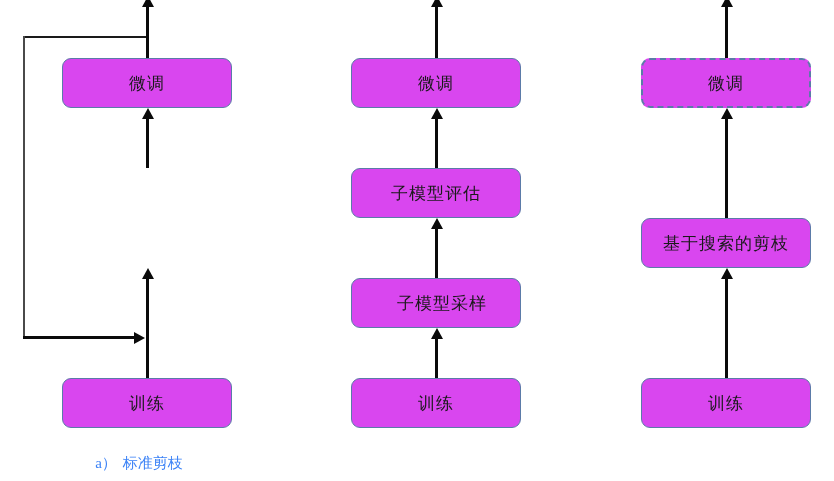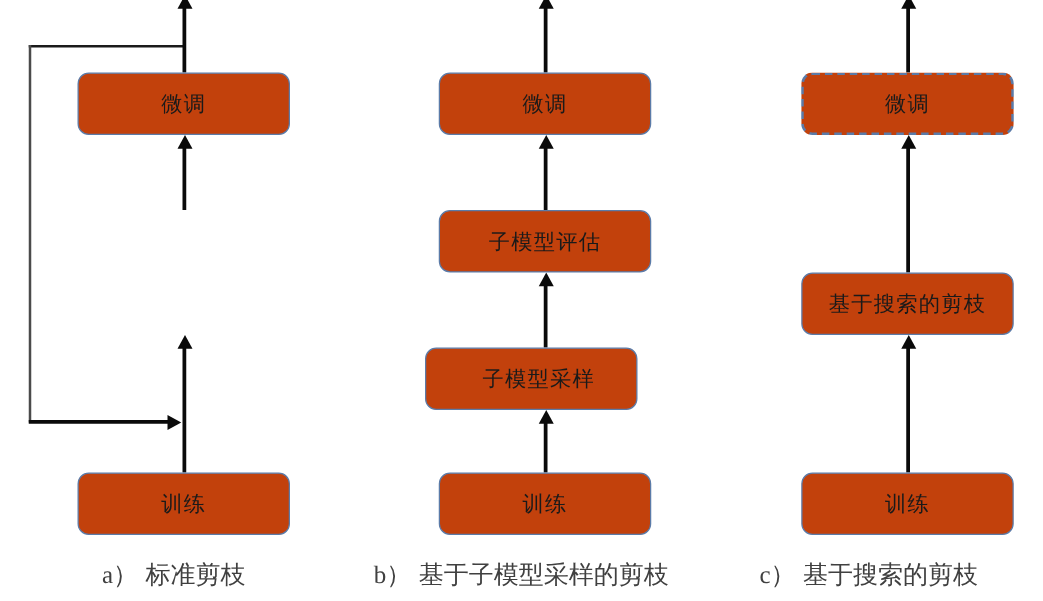--- a/index.html
+++ b/index.html
@@ -14,21 +14,21 @@
   .col{position:absolute;top:0;height:481px;width:278px;}
   #col-a{left:0;}
   #col-b{left:278px;}
   #col-c{left:556px;}
 
   
   .node{
     position:absolute;
     box-sizing:border-box;
     width:170px;height:50px;
-    background:#c2410c;
+    background:#d946ef;
     border:1.6px solid #5b7ba8;
     border-radius:9px;
     display:flex;align-items:center;justify-content:center;
     color:#1a1a1a;
     font-size:17px;
     letter-spacing:1px;
     line-height:1;
     z-index:3;
   }
   .node.dashed{
@@ -84,22 +84,22 @@
     border-bottom:6px solid transparent;
     border-left:11px solid #0a0a0a;
   }
 
   
   .caption{
     position:absolute;
     bottom:8px;
     width:100%;
     text-align:center;
-    font-size:20px;
-    color:#404040;
+    font-size:15px;
+    color:#3b82f6;
     white-space:nowrap;
   }
   .caption .tag{margin-right:6px;}
 </style>
 </head>
 <body>
 
 <div id="stage">
 
   <div class="col" id="col-a">
@@ -137,33 +137,30 @@
     </div>
 
     <div class="varrow" style="left:157px;top:117px;height:51px;"></div>
 
     <div class="node" style="left:73px;top:168px;font-family:Liberation Serif, serif;">
       <span class="label">子模型评估</span>
     </div>
 
     <div class="varrow" style="left:157px;top:227px;height:51px;"></div>
 
-    <div class="node" style="left:62px;top:278px;padding-left:12px;">
+    <div class="node" style="left:73px;top:278px;padding-left:12px;">
       <span class="label">子模型采样</span>
     </div>
 
     <div class="varrow" style="left:157px;top:337px;height:41px;"></div>
 
     <div class="node" style="left:73px;top:378px;">
       <span class="label">训练</span>
     </div>
 
-    <div class="caption">
-      <span class="tag">b）</span><span>基于子模型采样的剪枝</span>
-    </div>
   </div>
 
   <div class="col" id="col-c">
 
     <div class="varrow" style="left:169px;top:5px;height:53px;"></div>
 
     <div class="node dashed" style="left:85px;top:58px;">
       <span class="label">微调</span>
     </div>
 
@@ -172,18 +169,15 @@
     <div class="node" style="left:85px;top:218px;">
       <span class="label">基于搜索的剪枝</span>
     </div>
 
     <div class="varrow" style="left:169px;top:277px;height:101px;"></div>
 
     <div class="node" style="left:85px;top:378px;">
       <span class="label">训练</span>
     </div>
 
-    <div class="caption">
-      <span class="tag">c）</span><span>基于搜索的剪枝</span>
-    </div>
   </div>
 
 </div>
 
 </body></html>

